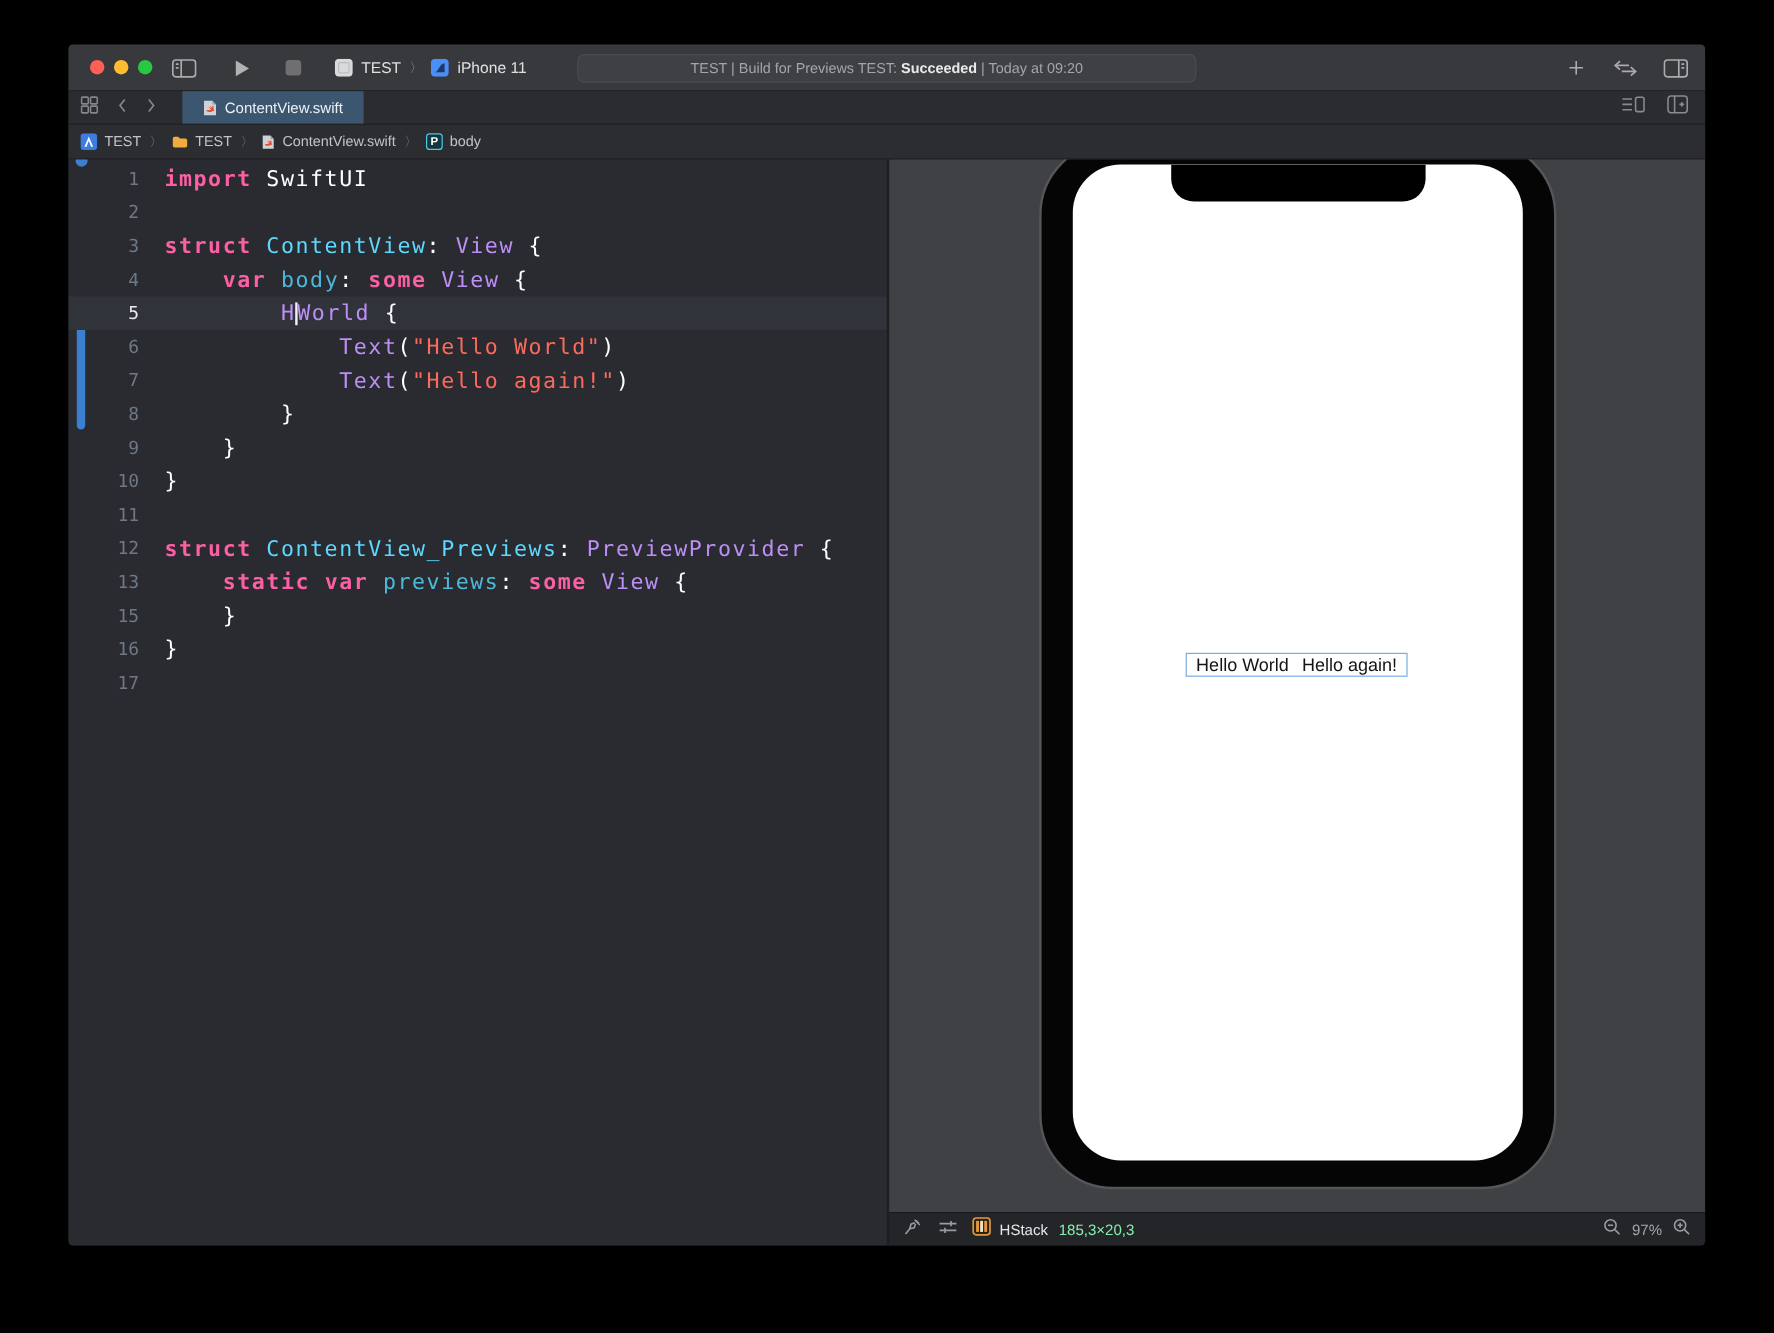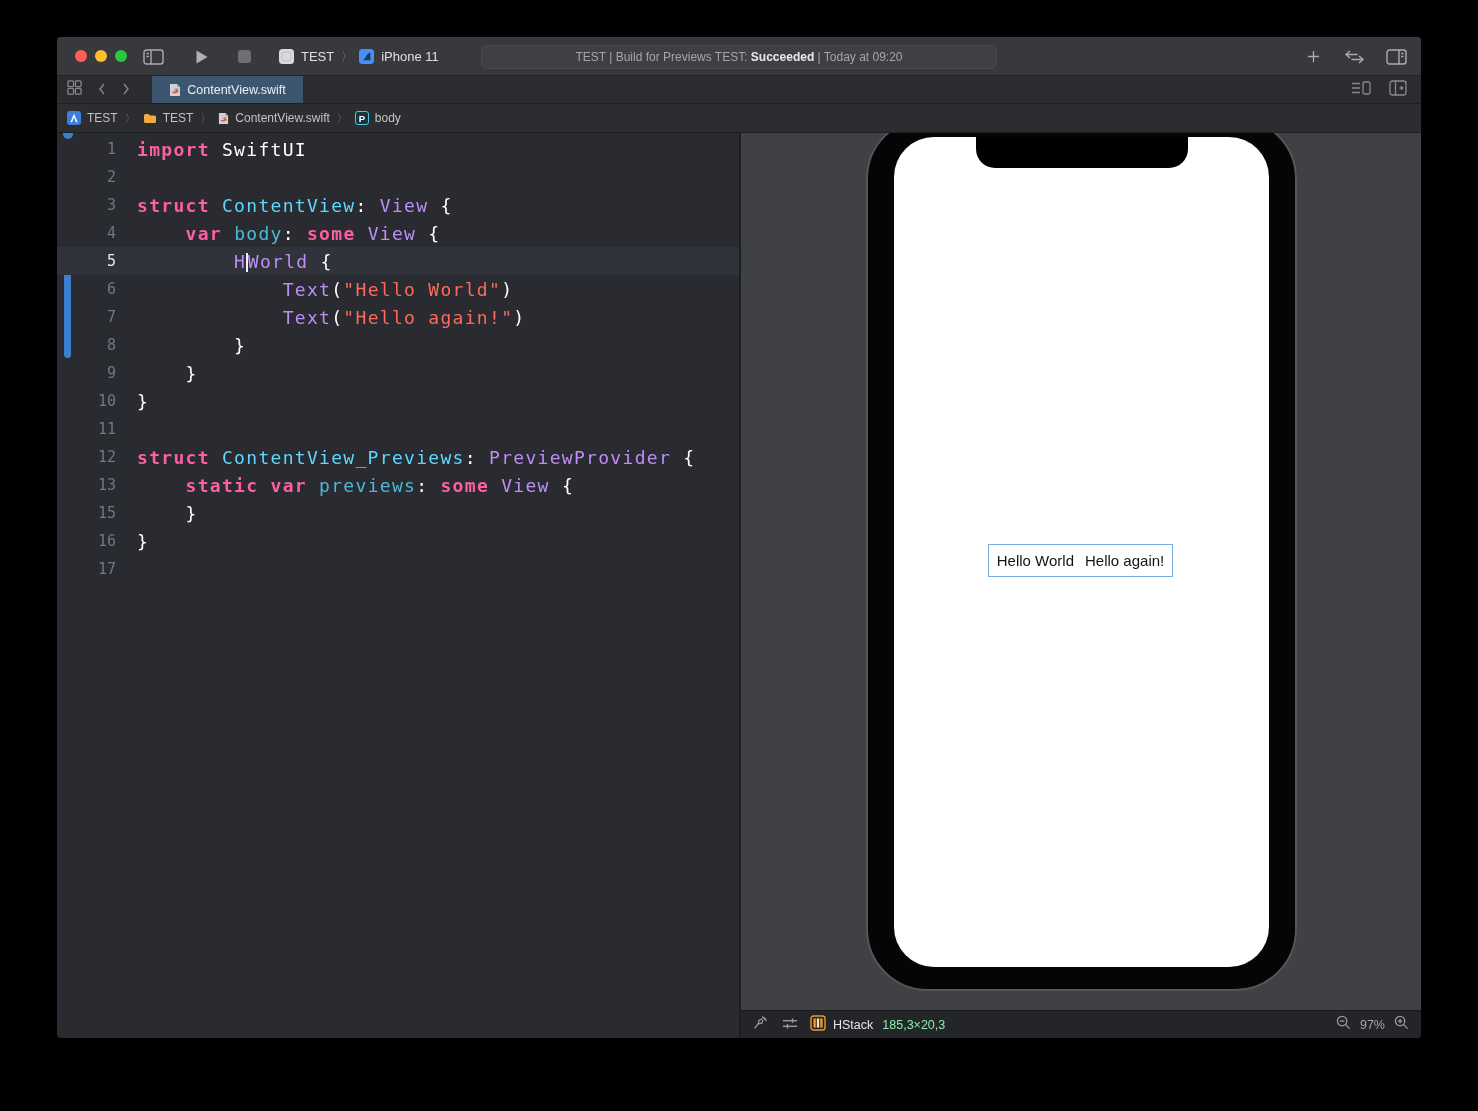--- a/index.html
+++ b/index.html
@@ -65,21 +65,21 @@
 
   
   .preview-pane { flex:1; display:flex; flex-direction:column; }
   .canvas { flex:1; background:#404145; position:relative; overflow:hidden; }
   .phone { position:absolute; left:125px; top:-16px; width:431px; height:874px;
            background:#050505; border:2px solid #55565A; border-radius:62px; }
   .screen { position:absolute; left:26px; right:26px; top:18px; bottom:22px;
             background:#FFFFFF; border-radius:40px; overflow:hidden; }
   .notch { position:absolute; top:0; left:50%; transform:translateX(-50%);
            width:212px; height:31px; background:#000; border-radius:0 0 19px 19px; }
-  .hello-box { position:absolute; left:94px; top:407px; width:185px; height:33px;
+  .hello-box { position:absolute; left:94px; top:407px; width:185px; height:20px;
                border:1px solid #79ADE2; display:flex; align-items:center; justify-content:center;
                gap:11px; font-size:15px; color:#141416; white-space:nowrap; }
 
   .preview-bar { height:28px; background:#242529; border-top:1px solid #191A1D;
                  display:flex; align-items:center; padding:0 12px; color:#9B9C9F; }
   .preview-bar svg { stroke:currentColor; fill:none; stroke-width:1.4; }
   .pb-label { color:#E5E6E8; font-size:12.5px; margin-right:9px; }
   .pb-size { color:#86efac; font-size:12.5px; }
   .pb-right { margin-left:auto; display:flex; align-items:center; gap:9px; }
   .pb-zoom { color:#A5A6A9; font-size:12.5px; }

